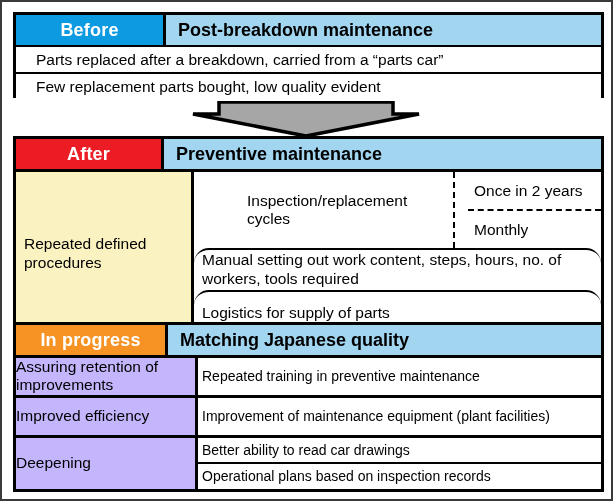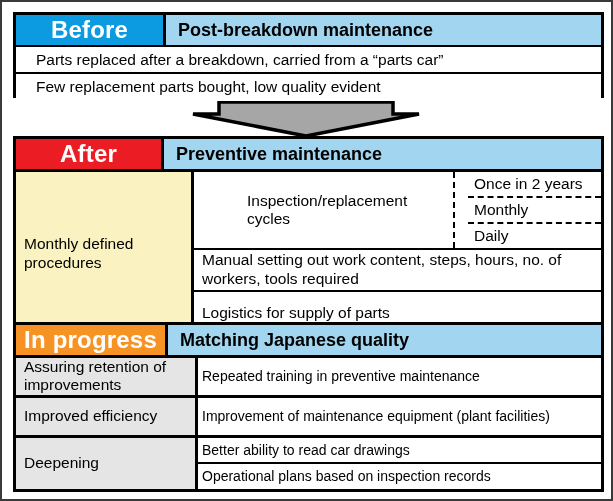--- a/index.html
+++ b/index.html
@@ -37,21 +37,21 @@
     height: 30px;
     box-sizing: border-box;
   }
   .hdr-tag {
     box-sizing: border-box;
     display: flex;
     align-items: center;
     justify-content: center;
     color: #ffffff;
     font-weight: bold;
-    font-size: 24px;
+    font-size: 18px;
     letter-spacing: 0.2px;
     border-right: 3px solid #000000;
   }
   .hdr-tag.blue   { background: #0c9ae0; }
   .hdr-tag.red    { background: #ec1c24; }
   .hdr-tag.orange { background: #f79324; }
 
   .hdr-title {
     flex: 1;
     box-sizing: border-box;
@@ -162,20 +162,21 @@
   }
 
   .content-row {
     box-sizing: border-box;
     border-top: 2px solid #000000;
     display: flex;
     align-items: center;
     padding-left: 8px;
     font-size: 15.5px;
     line-height: 1.2;
+    border-radius: 15px;
   }
   #row-manual   { height: 42px; }
   #row-logistics{ flex: 1; }
 
   
   #progress-block {
     left: 11px;
     top: 320px;
     width: 591px;
     height: 170px;
@@ -192,24 +193,23 @@
   .prog-row {
     display: flex;
     box-sizing: border-box;
   }
   .prog-row + .prog-row {
     border-top: 3px solid #000000;
   }
   .prog-label {
     box-sizing: border-box;
     width: 182px;
-    background: #e5e5e5;
-    display: flex;
-    align-items: center;
-    padding-left: 8px;
+    background: #c4b5fd;
+    display: flex;
+    align-items: center;
     font-size: 15.5px;
     line-height: 1.18;
     border-right: 3px solid #000000;
   }
   .prog-texts {
     flex: 1;
     display: flex;
     flex-direction: column;
     box-sizing: border-box;
   }
@@ -249,28 +249,27 @@
       <polygon points="27,1 201,1 201,13 227,13 114,35 1,13 27,13" fill="#a6a6a6" stroke="#000000" stroke-width="3.5" stroke-linejoin="miter"></polygon>
     </svg>
   </div>
 
   <div class="block" id="after-block">
     <div class="hdr-row">
       <div class="hdr-tag red">After</div>
       <div class="hdr-title">Preventive maintenance</div>
     </div>
     <div class="split">
-      <div class="side-label">Monthly defined procedures</div>
+      <div class="side-label">Repeated defined procedures</div>
       <div class="side-content">
         <div class="cycles-row">
           <div class="cycles-label">Inspection/replacement cycles</div>
           <div class="cycles-list">
             <div class="cycle-item">Once in 2 years</div>
             <div class="cycle-item">Monthly</div>
-            <div class="cycle-item">Daily</div>
           </div>
         </div>
         <div class="content-row" id="row-manual">Manual setting out work content, steps, hours, no. of workers, tools required</div>
         <div class="content-row" id="row-logistics">Logistics for supply of parts</div>
       </div>
     </div>
   </div>
 
   <div class="block" id="progress-block">
     <div class="hdr-row">

